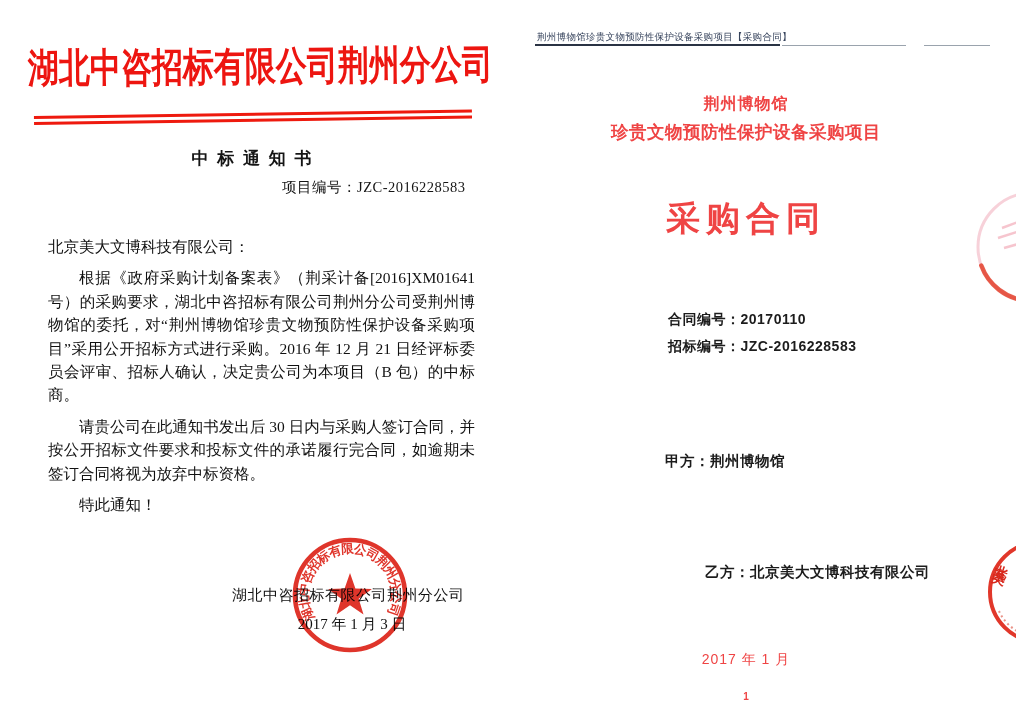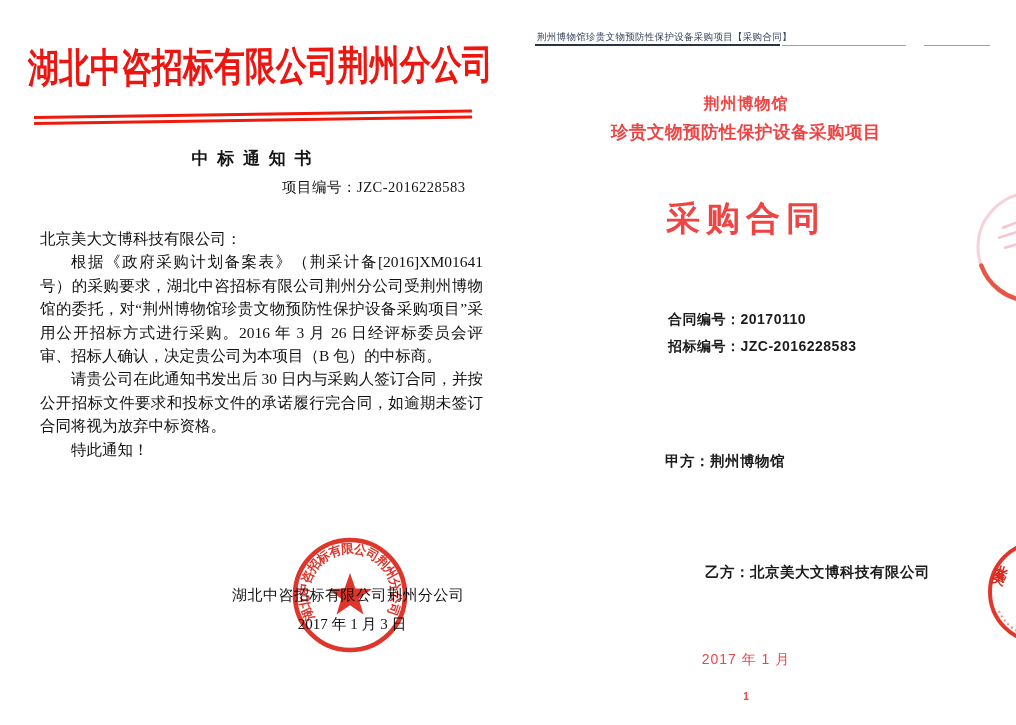--- a/index.html
+++ b/index.html
@@ -53,21 +53,21 @@
     white-space: nowrap;
   }
   .notice-body {
     position: absolute;
     left: 40px; top: 227px; width: 443px;
     font-size: 15.5px;
     line-height: 23.4px;
     text-align: justify;
     color: #111;
   }
-  .notice-body p { margin: 0; }
+  .notice-body p { margin: 8px; }
   .notice-body p.indent { text-indent: 2em; }
   .signature-line {
     position: absolute;
     left: 232px; top: 586px; width: 228px;
     text-align: center;
     font-size: 15px;
     letter-spacing: 0.5px;
     color: #111;
     white-space: nowrap;
   }
@@ -153,21 +153,21 @@
       <div class="gap"></div>
       <div class="bar"></div>
     </div>
 
     <div class="doc-title">中 标 通 知 书</div>
 
     <div class="project-no">项目编号：JZC-2016228583</div>
 
     <div class="notice-body">
       <p>北京美大文博科技有限公司：</p>
-      <p class="indent">根据《政府采购计划备案表》（荆采计备[2016]XM01641 号）的采购要求，湖北中咨招标有限公司荆州分公司受荆州博物馆的委托，对“荆州博物馆珍贵文物预防性保护设备采购项目”采用公开招标方式进行采购。2016 年 3 月 26 日经评标委员会评审、招标人确认，决定贵公司为本项目（B 包）的中标商。</p>
+      <p class="indent">根据《政府采购计划备案表》（荆采计备[2016]XM01641 号）的采购要求，湖北中咨招标有限公司荆州分公司受荆州博物馆的委托，对“荆州博物馆珍贵文物预防性保护设备采购项目”采用公开招标方式进行采购。2016 年 12 月 21 日经评标委员会评审、招标人确认，决定贵公司为本项目（B 包）的中标商。</p>
       <p class="indent">请贵公司在此通知书发出后 30 日内与采购人签订合同，并按公开招标文件要求和投标文件的承诺履行完合同，如逾期未签订合同将视为放弃中标资格。</p>
       <p class="indent">特此通知！</p>
     </div>
 
     <div class="signature-line">湖北中咨招标有限公司荆州分公司</div>
 
     <div class="signature-date">2017 年 1 月 3 日</div>
 
     <svg class="seal-left" viewBox="0 0 119 119">
       <circle cx="59" cy="59" r="55" fill="none" stroke="#dd2318" stroke-width="4.6"></circle>

